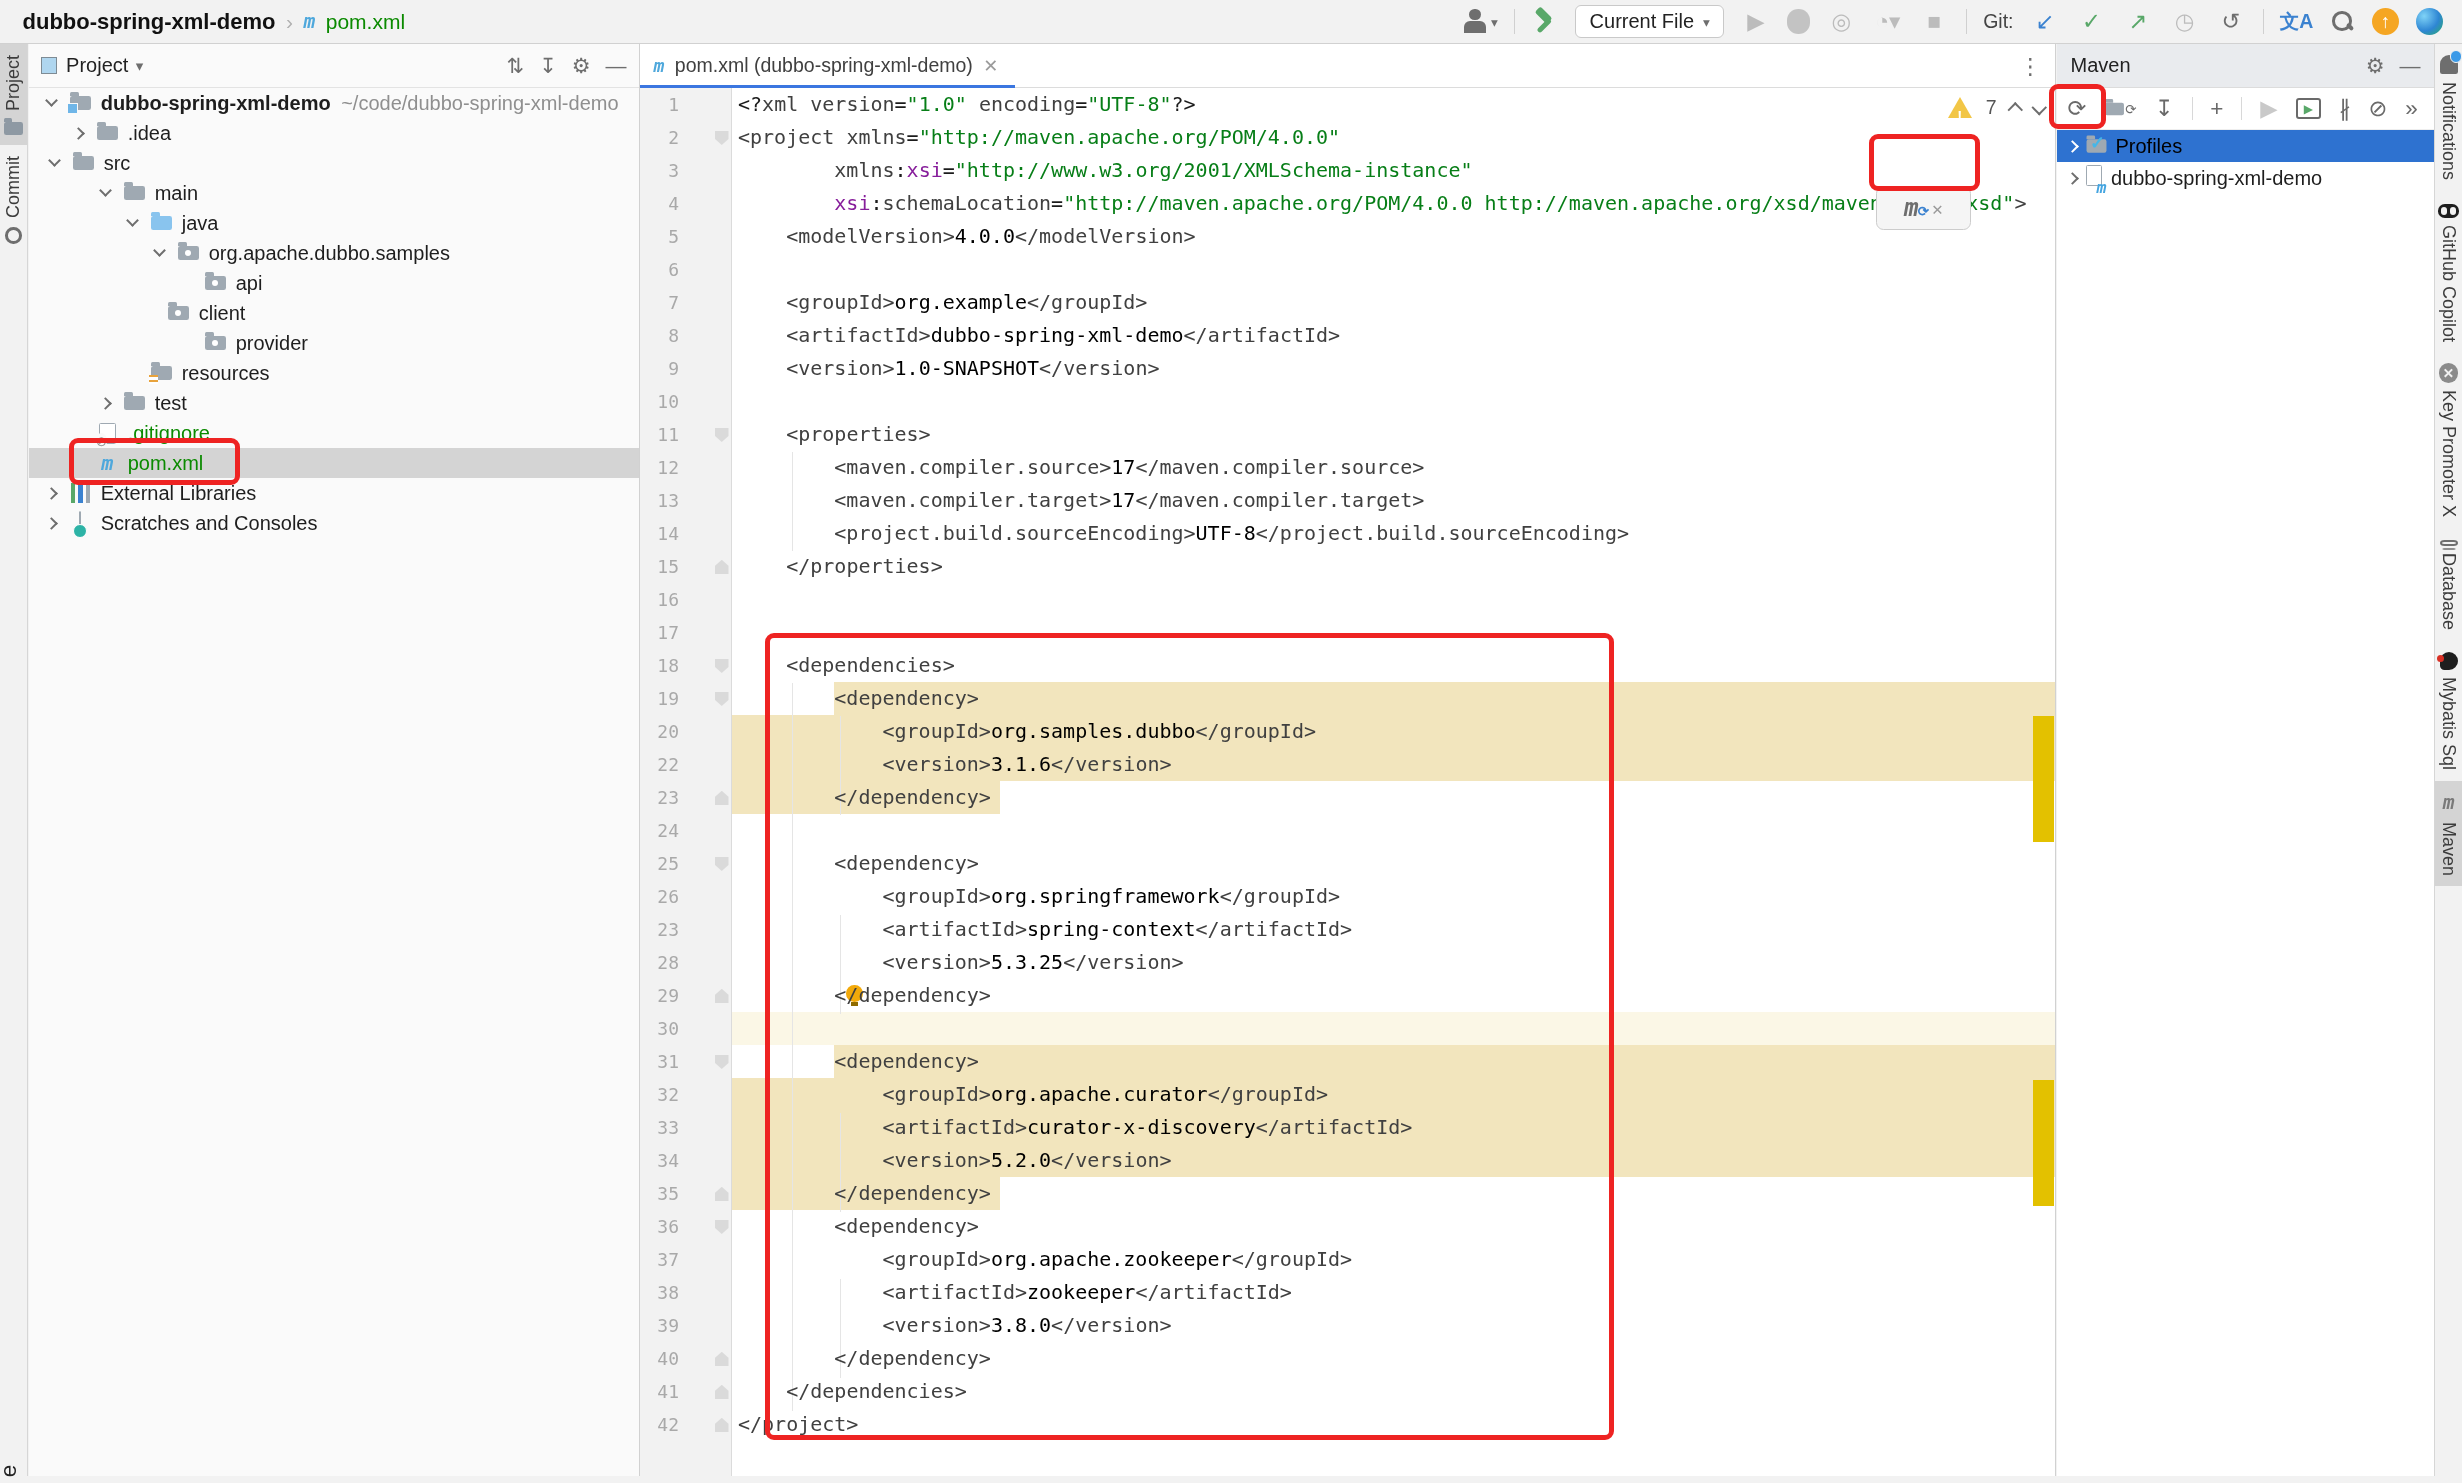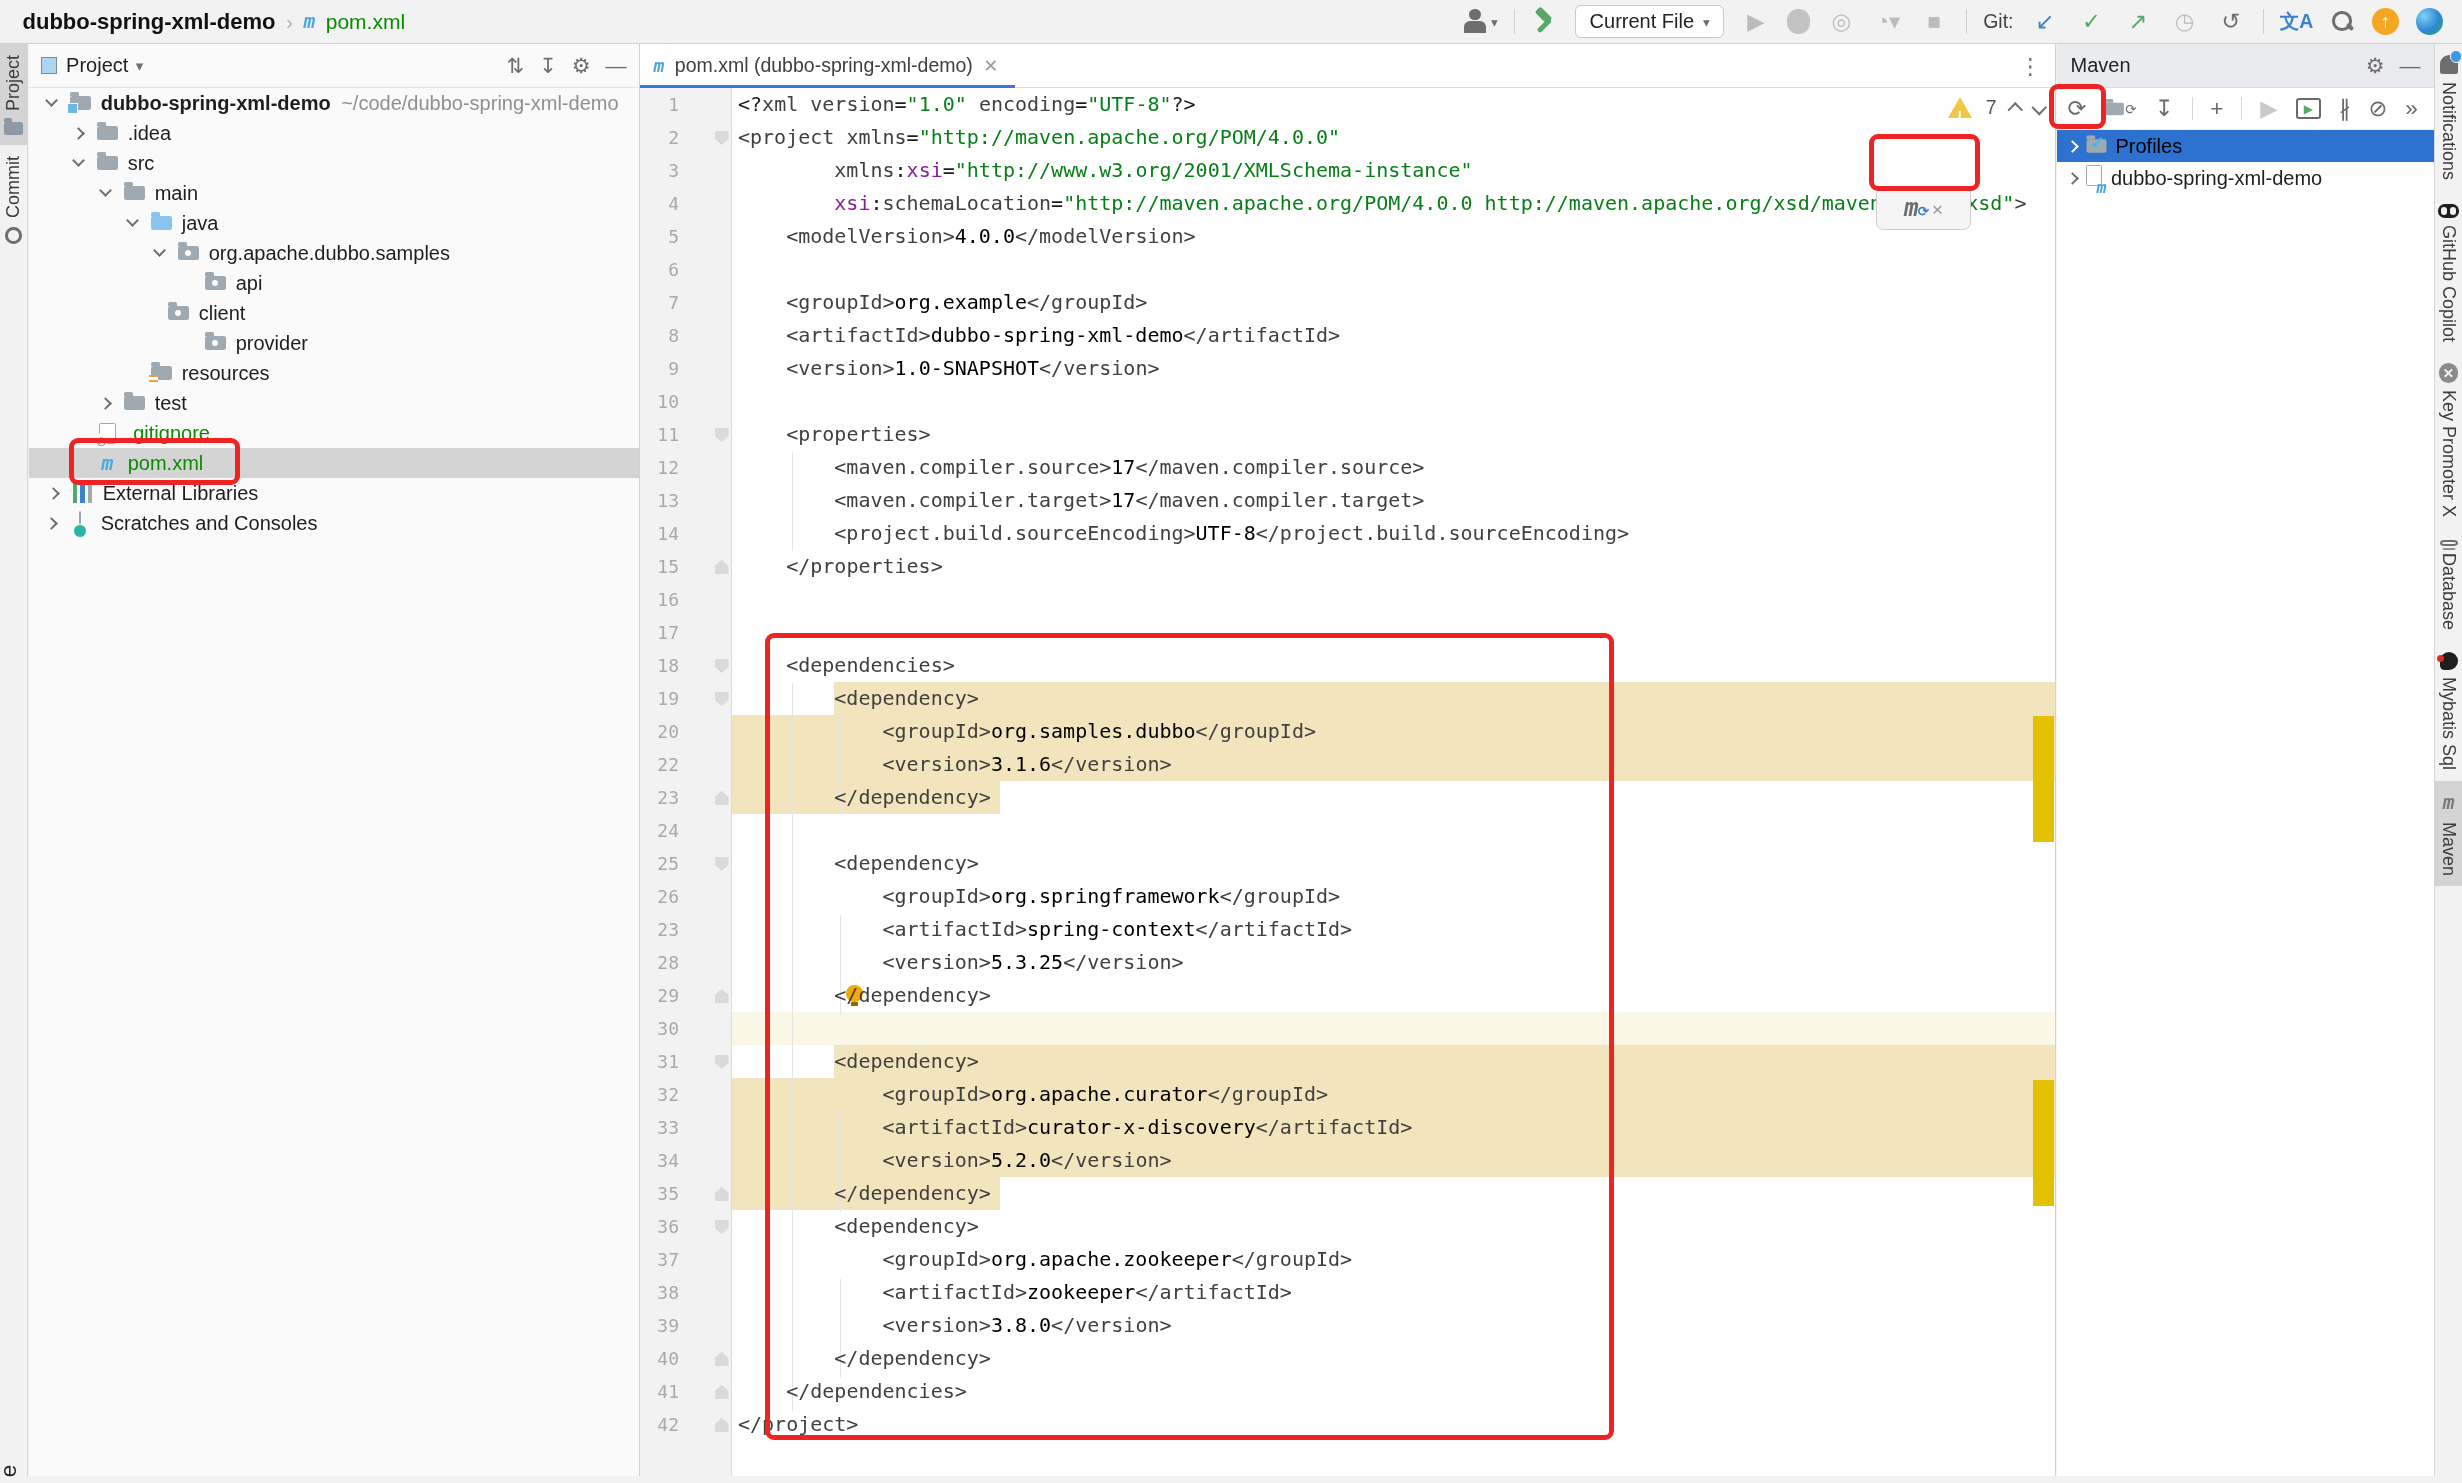--- a/index.html
+++ b/index.html
@@ -231,21 +231,21 @@
           <span class="t-label bold">dubbo-spring-xml-demo</span>
           <span class="t-path">~/code/dubbo-spring-xml-demo</span>
         </div>
         <div class="trow" style="padding-left: 45px;">
           <span class="chev right"></span>
           <span class="t-ic">
             <span class="fo"></span>
           </span>
           <span class="t-label">.idea</span>
         </div>
-        <div class="trow" style="padding-left: 45px;">
+        <div class="trow" style="padding-left: 21px;">
           <span class="chev down"></span>
           <span class="t-ic">
             <span class="fo"></span>
           </span>
           <span class="t-label">src</span>
         </div>
         <div class="trow" style="padding-left: 72px;">
           <span class="chev down"></span>
           <span class="t-ic">
             <span class="fo"></span>
@@ -308,21 +308,21 @@
           </span>
           <span class="t-label green">.gitignore</span>
         </div>
         <div class="trow sel" style="padding-left: 45px;">
           <span class="chev none"></span>
           <span class="t-ic">
             <span class="m-glyph" style="font-size:20px">m</span>
           </span>
           <span class="t-label green">pom.xml</span>
         </div>
-        <div class="trow" style=" margin-left: 20px;">
+        <div class="trow" style="padding-left: 18px;">
           <span class="chev right"></span>
           <span class="t-ic">
             <span class="libs">
               <i style="background:#59A869"></i>
               <i style="background:#3B82D0"></i>
               <i style="background:#9FA9B2"></i>
             </span>
           </span>
           <span class="t-label">External Libraries</span>
         </div>

